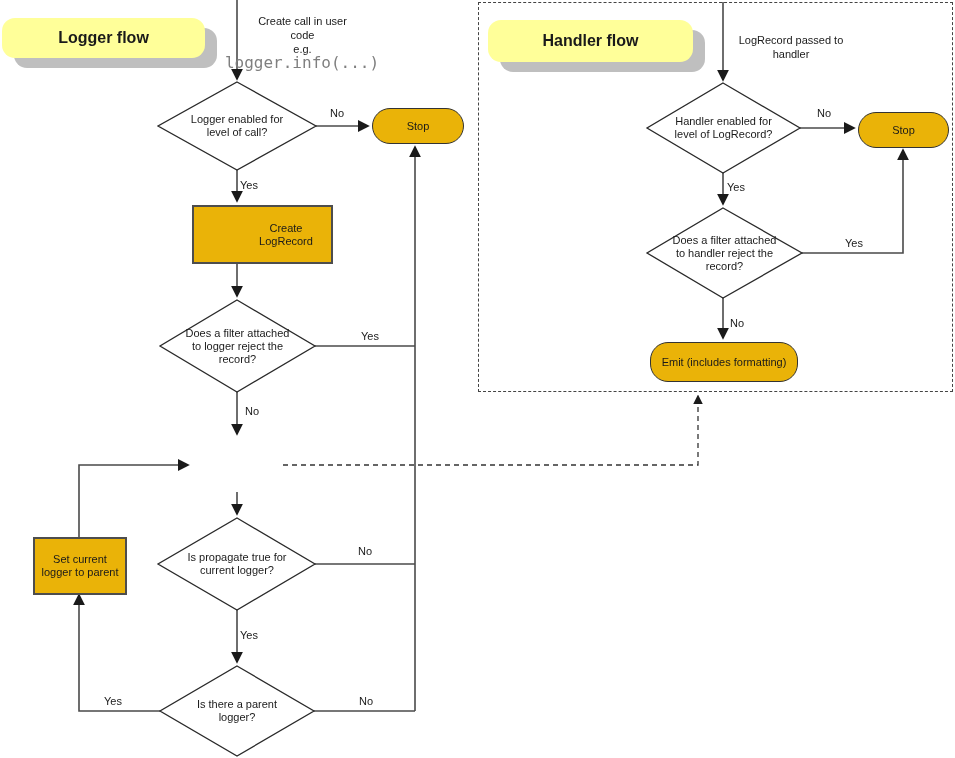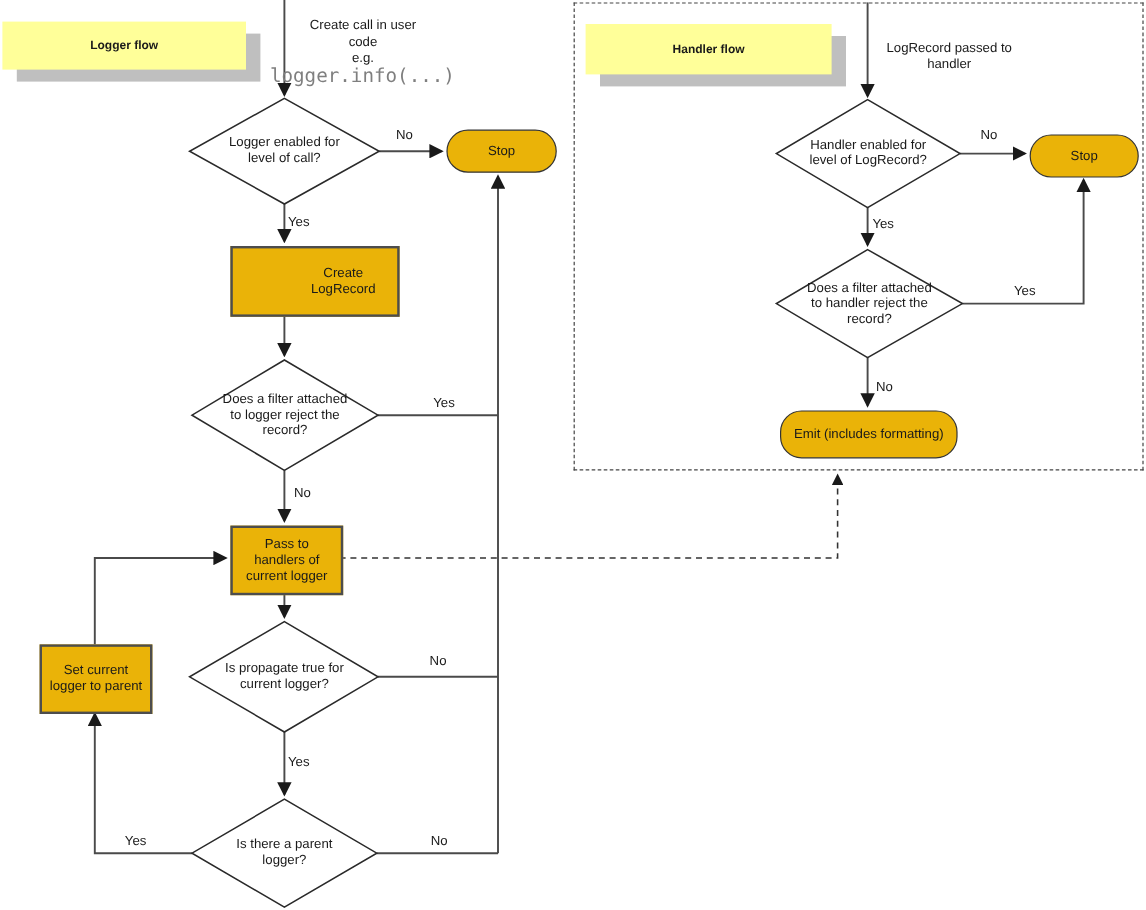--- a/index.html
+++ b/index.html
@@ -11,21 +11,21 @@
   #wires{position:absolute;left:0;top:0;z-index:1;}
   .shape{position:absolute;z-index:2;display:flex;align-items:center;justify-content:center;
          background:#eab308;text-align:center;line-height:13px;}
   .rect{border:2px solid #4d4d4d;}
   .stadium{border:1.5px solid #333;border-radius:18px;}
   .lbl{white-space:pre-line;}
   .dlabel{position:absolute;z-index:3;display:flex;align-items:center;justify-content:center;
           text-align:center;line-height:13px;pointer-events:none;}
   .elabel{position:absolute;z-index:3;line-height:12px;}
   .sticky{position:absolute;z-index:2;display:flex;align-items:center;justify-content:center;
-          font-weight:bold;font-size:10px;}
+          font-weight:bold;font-size:16px;border-radius:13px;}
   .dashedbox{position:absolute;z-index:0;border:1.5px dashed #444;}
   .note{position:absolute;z-index:3;text-align:center;line-height:14px;}
   .mono{font-family:"DejaVu Sans Mono","Liberation Mono",monospace;font-size:16px;}
 </style>
 </head>
 <body>
 
 <div id="canvas">
 
   <div class="dashedbox" style="left:478px;top:2px;width:473px;height:388px;"></div>
@@ -84,25 +84,20 @@
   <div class="note lbl" style="left:726px;top:33px;width:130px;">LogRecord passed to
 handler</div>
 
   <div class="shape stadium" style="left:372px;top:108px;width:90px;height:34px;">
     <span class="lbl">Stop</span>
   </div>
   <div class="shape rect" style="left:192px;top:205px;width:90px;height:55px;padding-left:47px;">
     <span class="lbl">Create
 LogRecord</span>
   </div>
-  <div class="shape rect" style="left:192px;top:438px;width:90px;height:54px;">
-    <span class="lbl">Pass to
-handlers of
-current logger</span>
-  </div>
   <div class="shape rect" style="left:33px;top:537px;width:90px;height:54px;">
     <span class="lbl">Set current
 logger to parent</span>
   </div>
 
   <div class="shape stadium" style="left:858px;top:112px;width:89px;height:34px;">
     <span class="lbl">Stop</span>
   </div>
   <div class="shape stadium" style="left:650px;top:342px;width:146px;height:38px;">
     <span class="lbl">Emit (includes formatting)</span>

